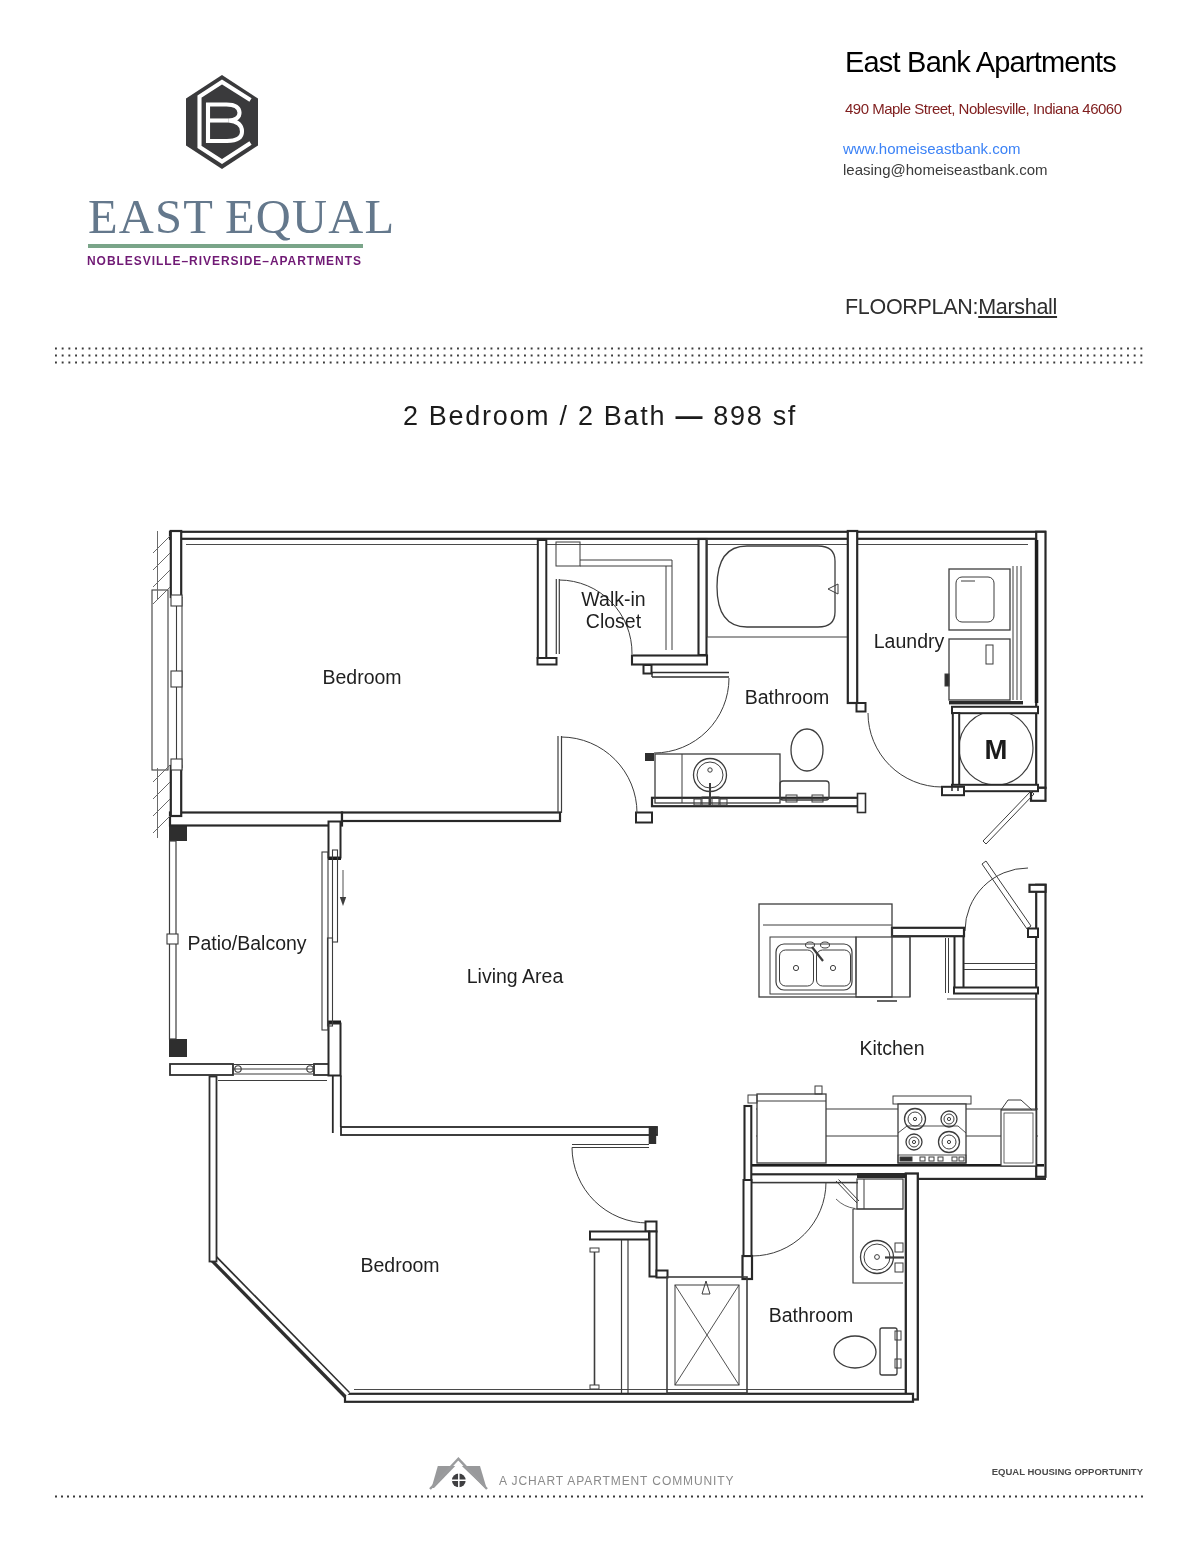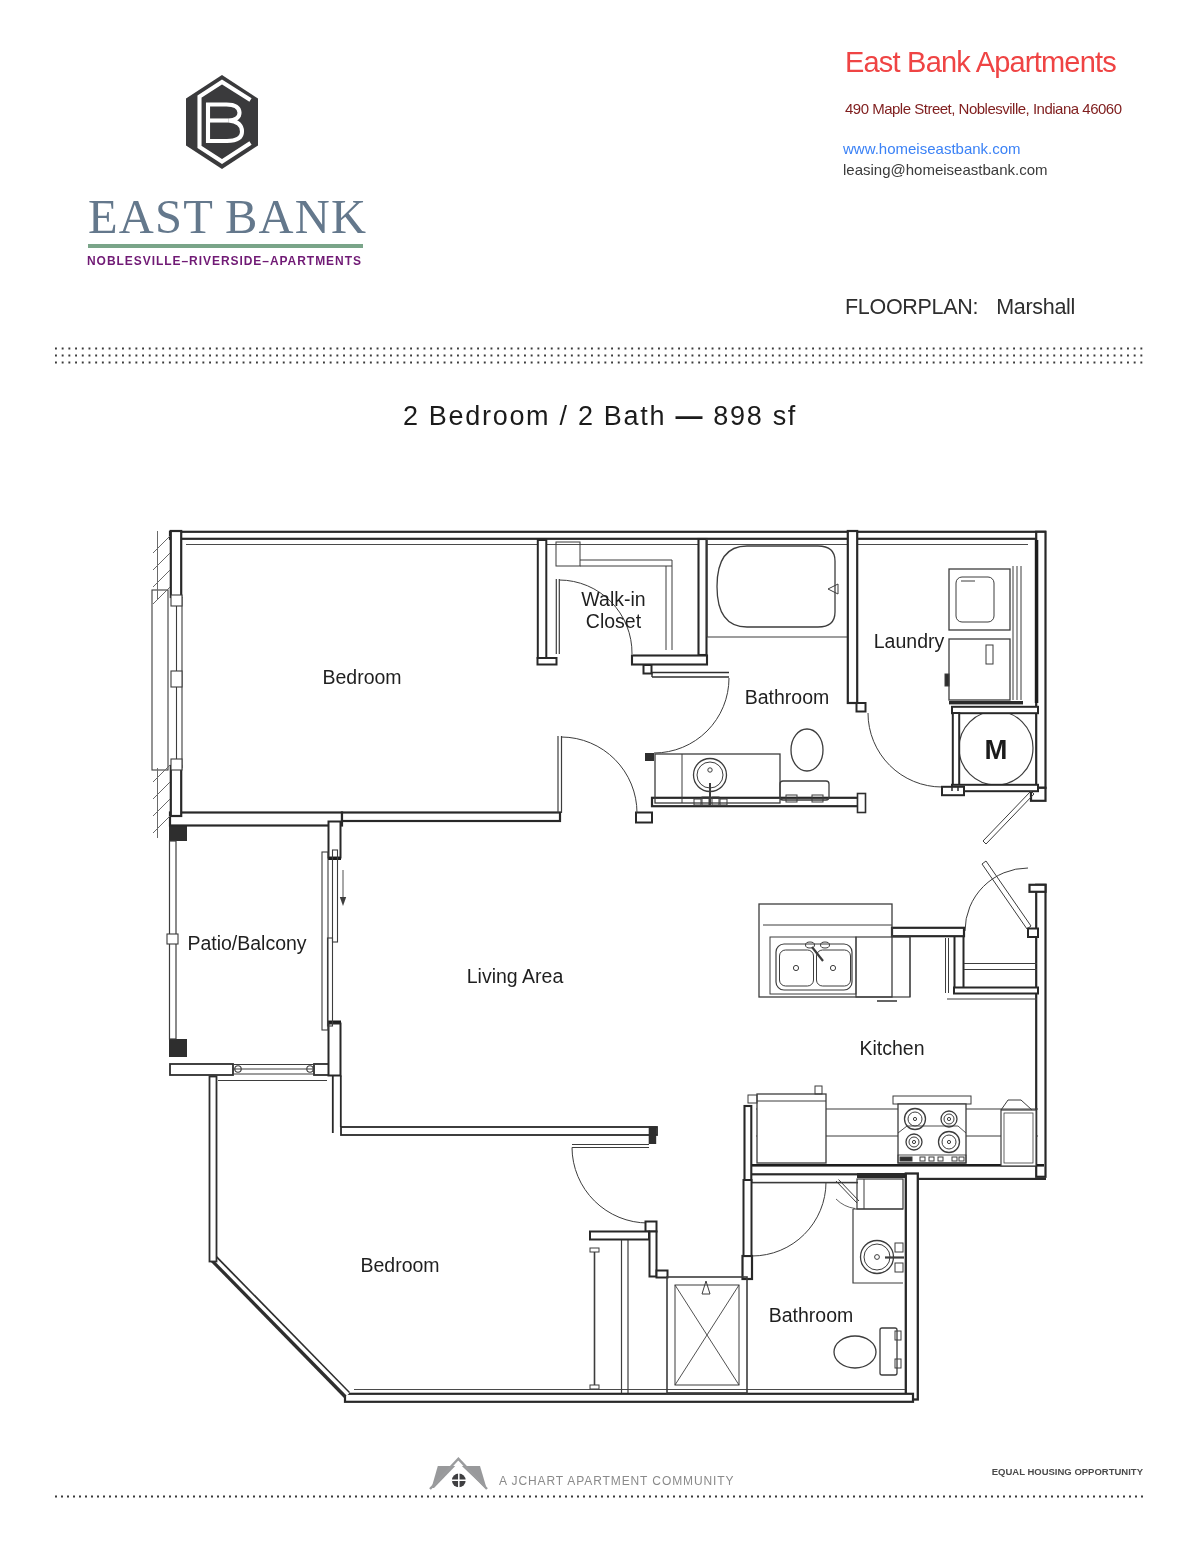--- a/index.html
+++ b/index.html
@@ -2,31 +2,31 @@
 <html><head>
 <meta charset="utf-8">
 <style>
   html,body{margin:0;padding:0;}
   body{width:1200px;height:1553px;background:#ffffff;font-family:"Liberation Sans",sans-serif;position:relative;overflow:hidden;}
   .abs{position:absolute;}
 </style>
 </head>
 <body>
 
-<div class="abs" style="left:845px;top:48px;font-size:29px;line-height:1;color:#ef4444;letter-spacing:-0.8px;text-align:right;">East Bank Apartments</div>
+<div class="abs" style="left:845px;top:48px;font-size:29px;line-height:1;color:#000000;letter-spacing:-0.8px;text-align:right;">East Bank Apartments</div>
 
 <div class="abs" style="left:845px;top:101px;font-size:15px;line-height:1;color:#7f1d1d;letter-spacing:-0.5px;">490 Maple Street, Noblesville, Indiana 46060</div>
 
 <div class="abs" style="left:843px;top:141px;font-size:15px;line-height:1;color:#3b82f6;">www.homeiseastbank.com</div>
 
 <div class="abs" style="left:843px;top:162px;font-size:15px;line-height:1;color:#3a3a3a;">leasing@homeiseastbank.com</div>
 
-<div class="abs" style="left:845px;top:297px;font-size:21.5px;line-height:1;color:#2e2e2e;letter-spacing:-0.3px;">FLOORPLAN:<span style="margin-left:18px;">Marshall</span></div>
-
-<div class="abs" style="left:88px;top:193px;font-family:'Liberation Serif',serif;font-size:48.5px;line-height:1;color:#64788c;letter-spacing:1.2px;white-space:nowrap;">EAST BANK</div>
+<div class="abs" style="left:845px;top:297px;font-size:21.5px;line-height:1;color:#2e2e2e;letter-spacing:-0.3px;">FLOORPLAN:<span style="text-decoration:underline;">Marshall</span></div>
+
+<div class="abs" style="left:88px;top:193px;font-family:'Liberation Serif',serif;font-size:48.5px;line-height:1;color:#64788c;letter-spacing:1.2px;white-space:nowrap;">EAST EQUAL</div>
 
 <div class="abs" style="left:88px;top:243.5px;width:275px;height:4.8px;background:#7aa589;"></div>
 
 <div class="abs" style="left:87px;top:255px;font-size:12px;line-height:1;font-weight:bold;color:#701a75;letter-spacing:0.95px;white-space:nowrap;">NOBLESVILLE–RIVERSIDE–APARTMENTS</div>
 
 <div class="abs" style="left:0;top:403px;width:1200px;text-align:center;font-size:27px;line-height:1;color:#1b1b1b;letter-spacing:1.7px;">2 Bedroom / 2 Bath <span style="font-weight:bold;">—</span> 898 sf</div>
 
 <div class="abs" style="left:499px;top:1475px;font-size:12px;line-height:1;color:#8a8a8a;letter-spacing:0.9px;">A JCHART APARTMENT COMMUNITY</div>
 
 <div class="abs" style="left:0px;top:1467px;width:1143px;text-align:right;font-size:9.5px;line-height:1;color:#4a4a4a;font-weight:bold;">EQUAL HOUSING OPPORTUNITY</div>

